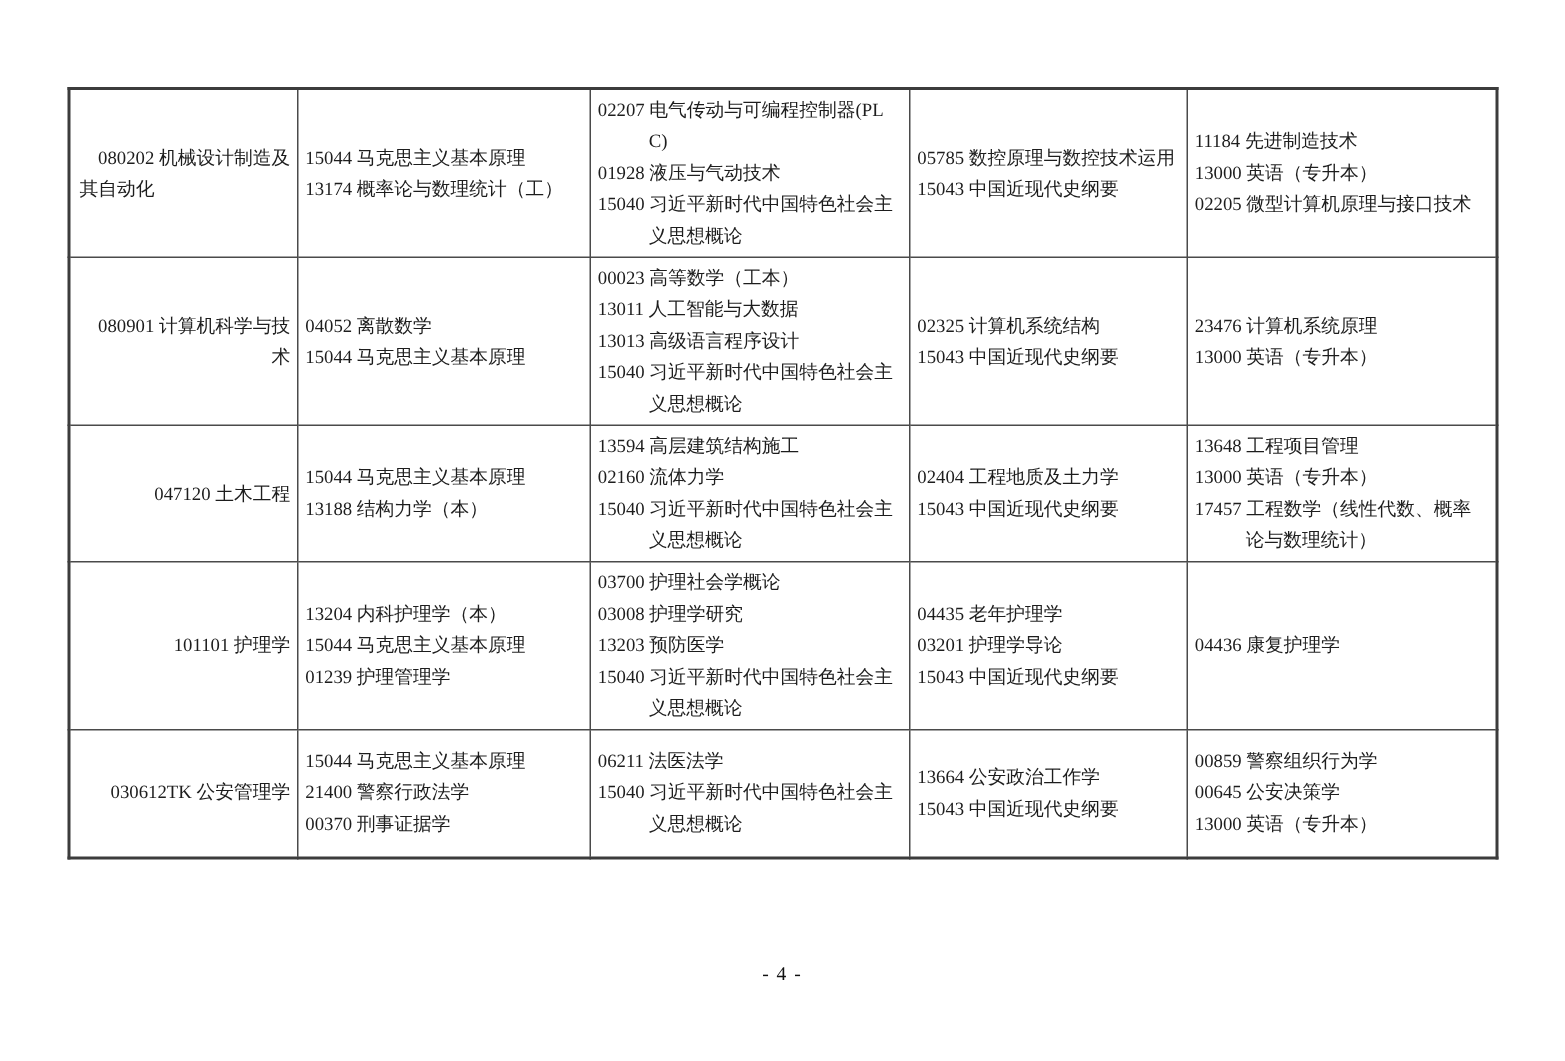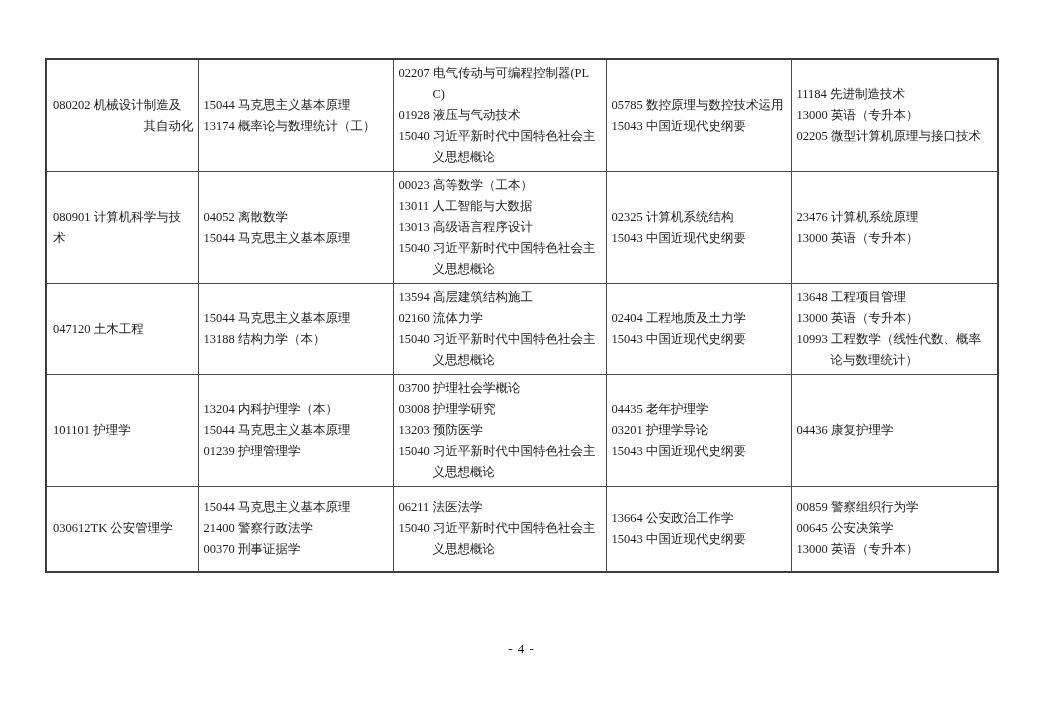--- a/index.html
+++ b/index.html
@@ -23,22 +23,22 @@
   }
   td {
     border: 1px solid #4a4a4a;
     vertical-align: middle;
     font-size: 12.5px;
     line-height: 21px;
     overflow: hidden;
   }
   td.major-cell { padding: 2px 4px 2px 6px; }
   td.course-cell { padding: 3px 4px 3px 5px; }
-  .major-line { text-align: left; }
-  .major-line.cont { text-align: right; }
+  .major-line { text-align: right; }
+  .major-line.cont { text-align: left; }
   .course {
     padding-left: 34px;
     text-indent: -34px;
     word-break: break-all;
   }
   .footer {
     position: absolute;
     top: 641px;
     left: 0;
     width: 100%;
@@ -121,21 +121,21 @@
             <div class="course">02160 流体力学</div>
             <div class="course">15040 习近平新时代中国特色社会主义思想概论</div>
           </td>
           <td class="course-cell">
             <div class="course">02404 工程地质及土力学</div>
             <div class="course">15043 中国近现代史纲要</div>
           </td>
           <td class="course-cell">
             <div class="course">13648 工程项目管理</div>
             <div class="course">13000 英语（专升本）</div>
-            <div class="course">10993 工程数学（线性代数、概率论与数理统计）</div>
+            <div class="course">17457 工程数学（线性代数、概率论与数理统计）</div>
           </td>
         </tr>
         <tr style="height: 106px;">
           <td class="major-cell">
             <div class="major-line">101101 护理学</div>
           </td>
           <td class="course-cell">
             <div class="course">13204 内科护理学（本）</div>
             <div class="course">15044 马克思主义基本原理</div>
             <div class="course">01239 护理管理学</div>

